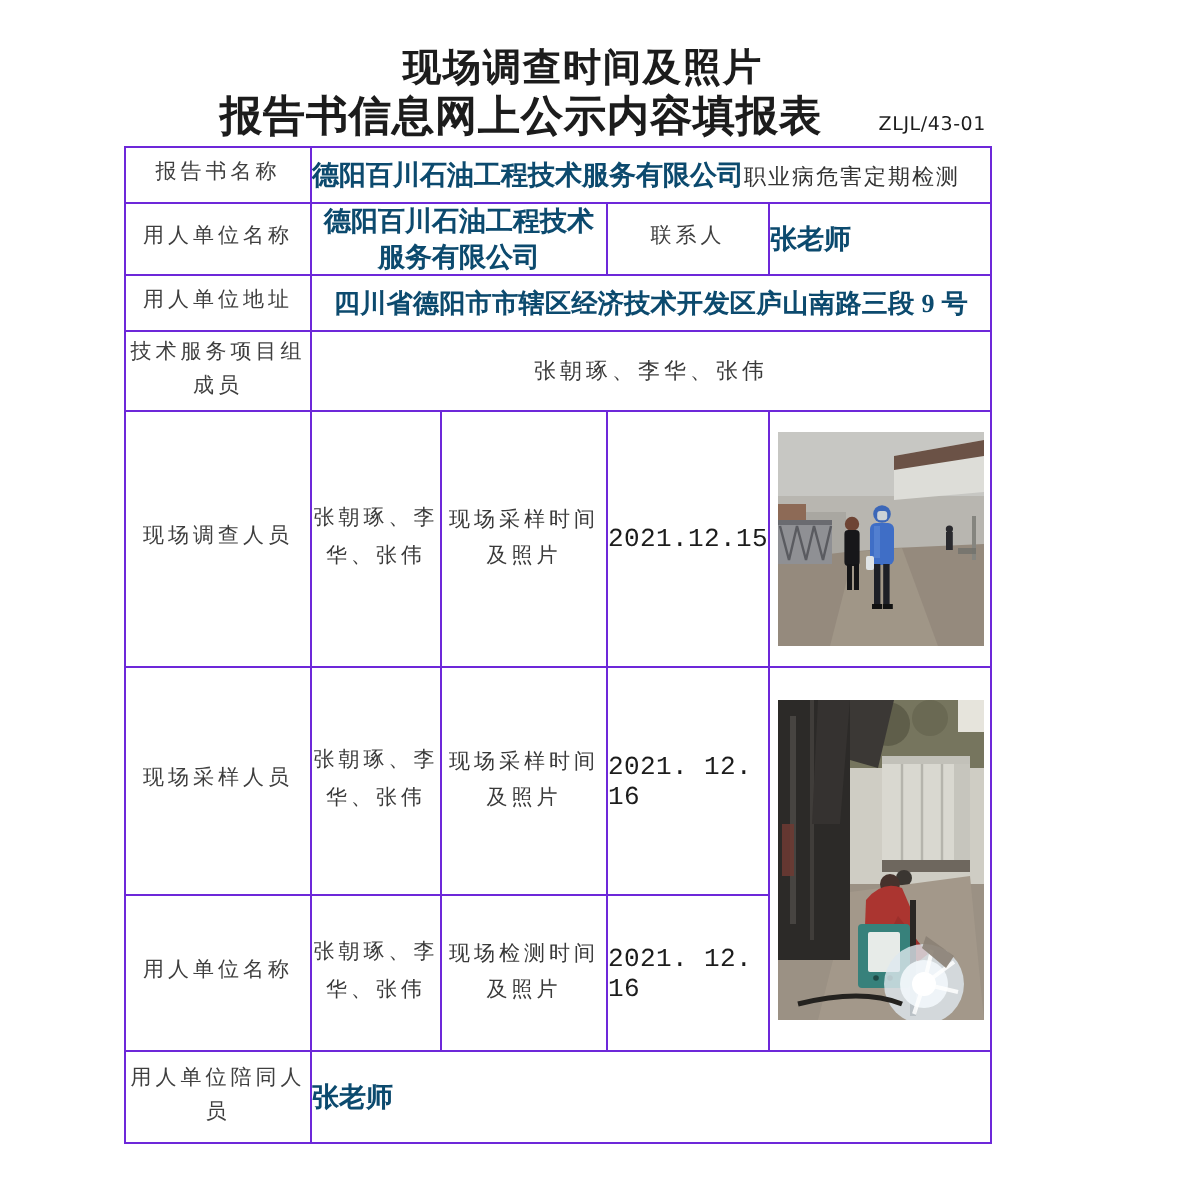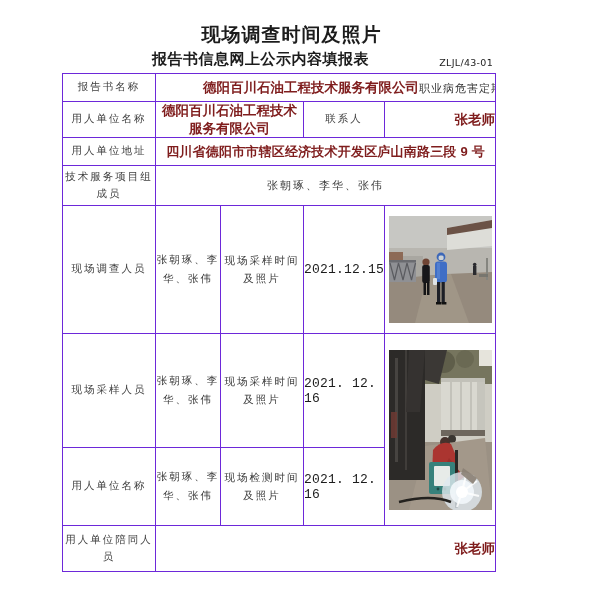--- a/index.html
+++ b/index.html
@@ -6,37 +6,37 @@
   .page{position:relative;width:600px;height:600px;background:#ffffff;overflow:hidden;
         font-family:"Liberation Serif","DejaVu Serif",serif;color:#222;}
   
   .doc-header{position:absolute;left:62px;top:24px;width:433px;}
   .title1{text-align:center;position:relative;left:13px;
           font-family:"Liberation Sans","DejaVu Sans",sans-serif;font-weight:bold;
           font-size:19px;letter-spacing:1px;color:#1c1c1c;line-height:22px;}
   .title2row{position:relative;height:20px;margin-top:3px;}
   .title2{text-align:center;position:relative;left:-18px;
           font-family:"Liberation Sans","DejaVu Sans",sans-serif;font-weight:bold;
-          font-size:15px;letter-spacing:0.5px;color:#1c1c1c;line-height:20px;}
+          font-size:21px;letter-spacing:0.5px;color:#1c1c1c;line-height:20px;}
   .doccode{position:absolute;right:2px;bottom:1px;
            font-family:"DejaVu Sans","Liberation Sans",sans-serif;font-weight:normal;
            font-size:9.5px;letter-spacing:0.3px;color:#1c1c1c;}
   
   table.form{position:absolute;left:62px;top:73px;width:433px;table-layout:fixed;
              border-collapse:collapse;}
   table.form td{border:1px solid #6d28d9;vertical-align:middle;padding:0;overflow:hidden;}
   .lbl{font-size:10.5px;letter-spacing:2px;color:#3f3f3f;text-align:center;line-height:1.55;}
   .lbl-pad{padding:0 6px;}
-  .valbold{font-family:Liberation Sans, sans-serif;font-weight:bold;
-           font-size:13.5px;color:#7f1d1d;margin-left:47px;}
+  .valbold{font-family:Liberation Serif, serif;font-weight:bold;
+           font-size:13.5px;color:#0c4a6e;}
   .vallight{font-size:11px;letter-spacing:1px;color:#333;}
   .cell-report{text-align:left;padding:0 4px 0 8px;white-space:nowrap;}
   .cell-company{text-align:center;line-height:1.3;padding:0 4px;}
   .cell-address{text-align:center;padding-left:8px;font-size:13px;letter-spacing:0.2px;white-space:nowrap;}
-  .cell-center{text-align:right;}
+  .cell-center{text-align:left;}
   .team{font-size:11px;letter-spacing:2px;color:#3a3a3a;text-align:center;}
   .members{font-size:10.5px;letter-spacing:2px;color:#3a3a3a;text-align:center;
            line-height:1.8;padding:0 2px;}
   .timelbl{font-size:10.5px;letter-spacing:2px;color:#3a3a3a;text-align:center;
            line-height:1.7;padding:0 7px;}
   .date{font-family:Liberation Mono, monospace;font-size:13px;
         color:#1c1c1c;text-align:left;letter-spacing:0.2px;}
   .photocell{text-align:center;vertical-align:middle;}
   .photocell svg{display:block;margin:0 auto;}
 </style>

